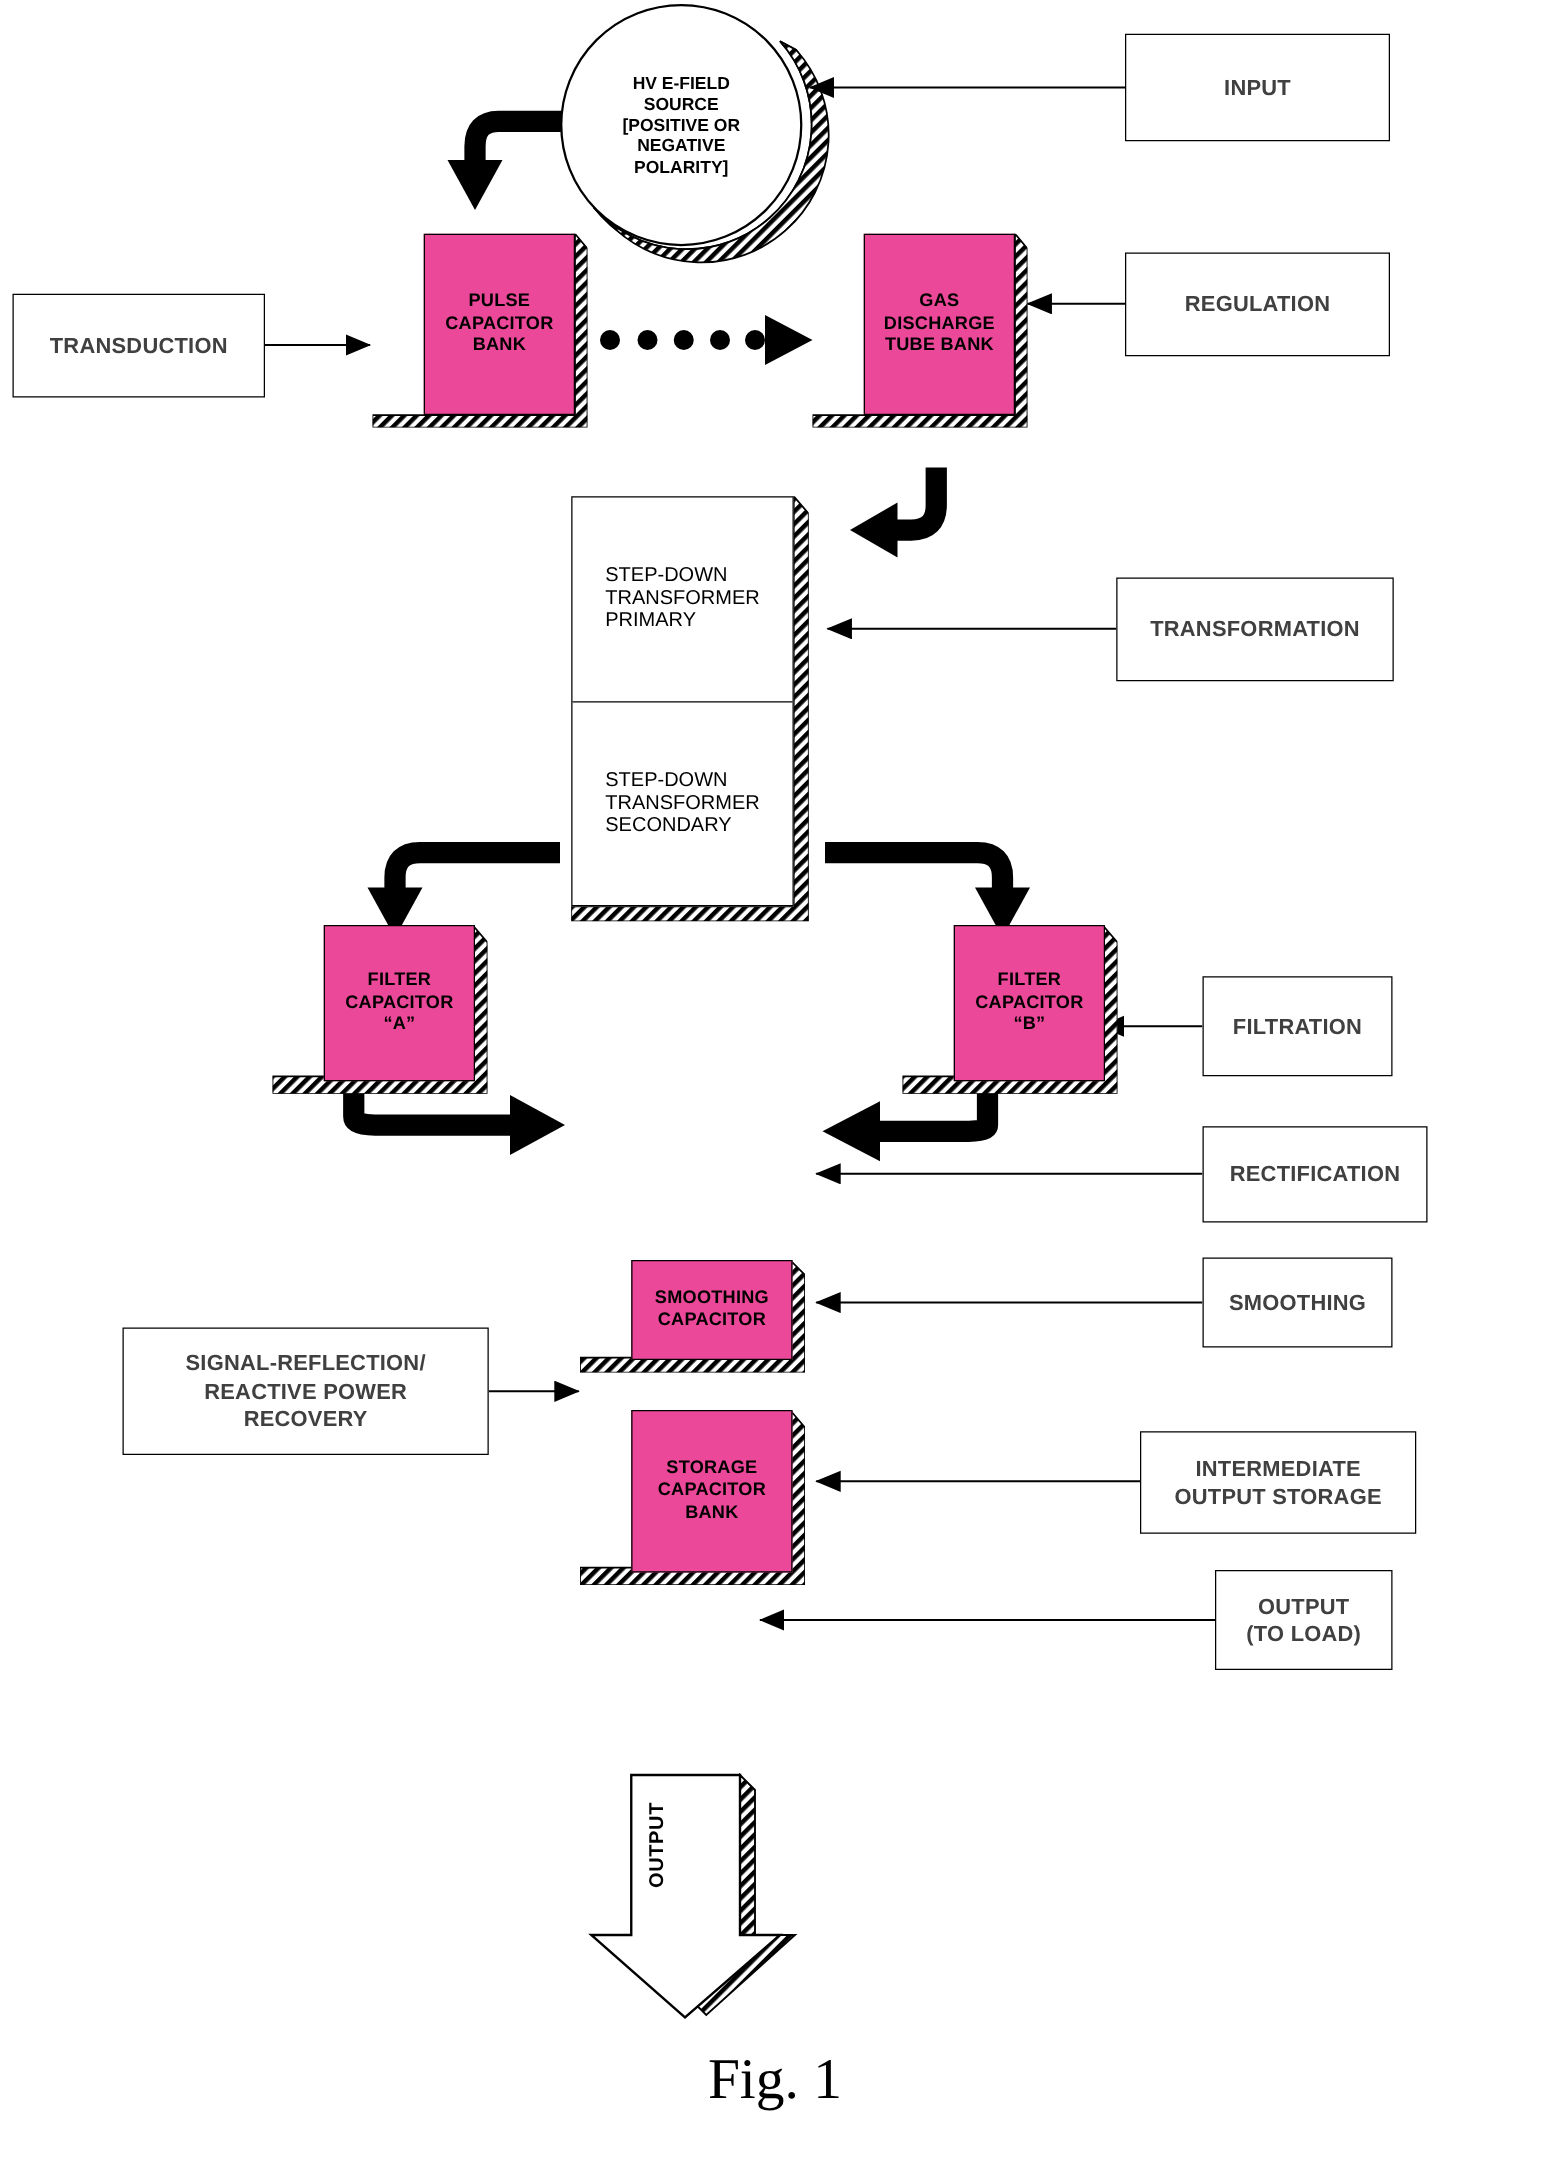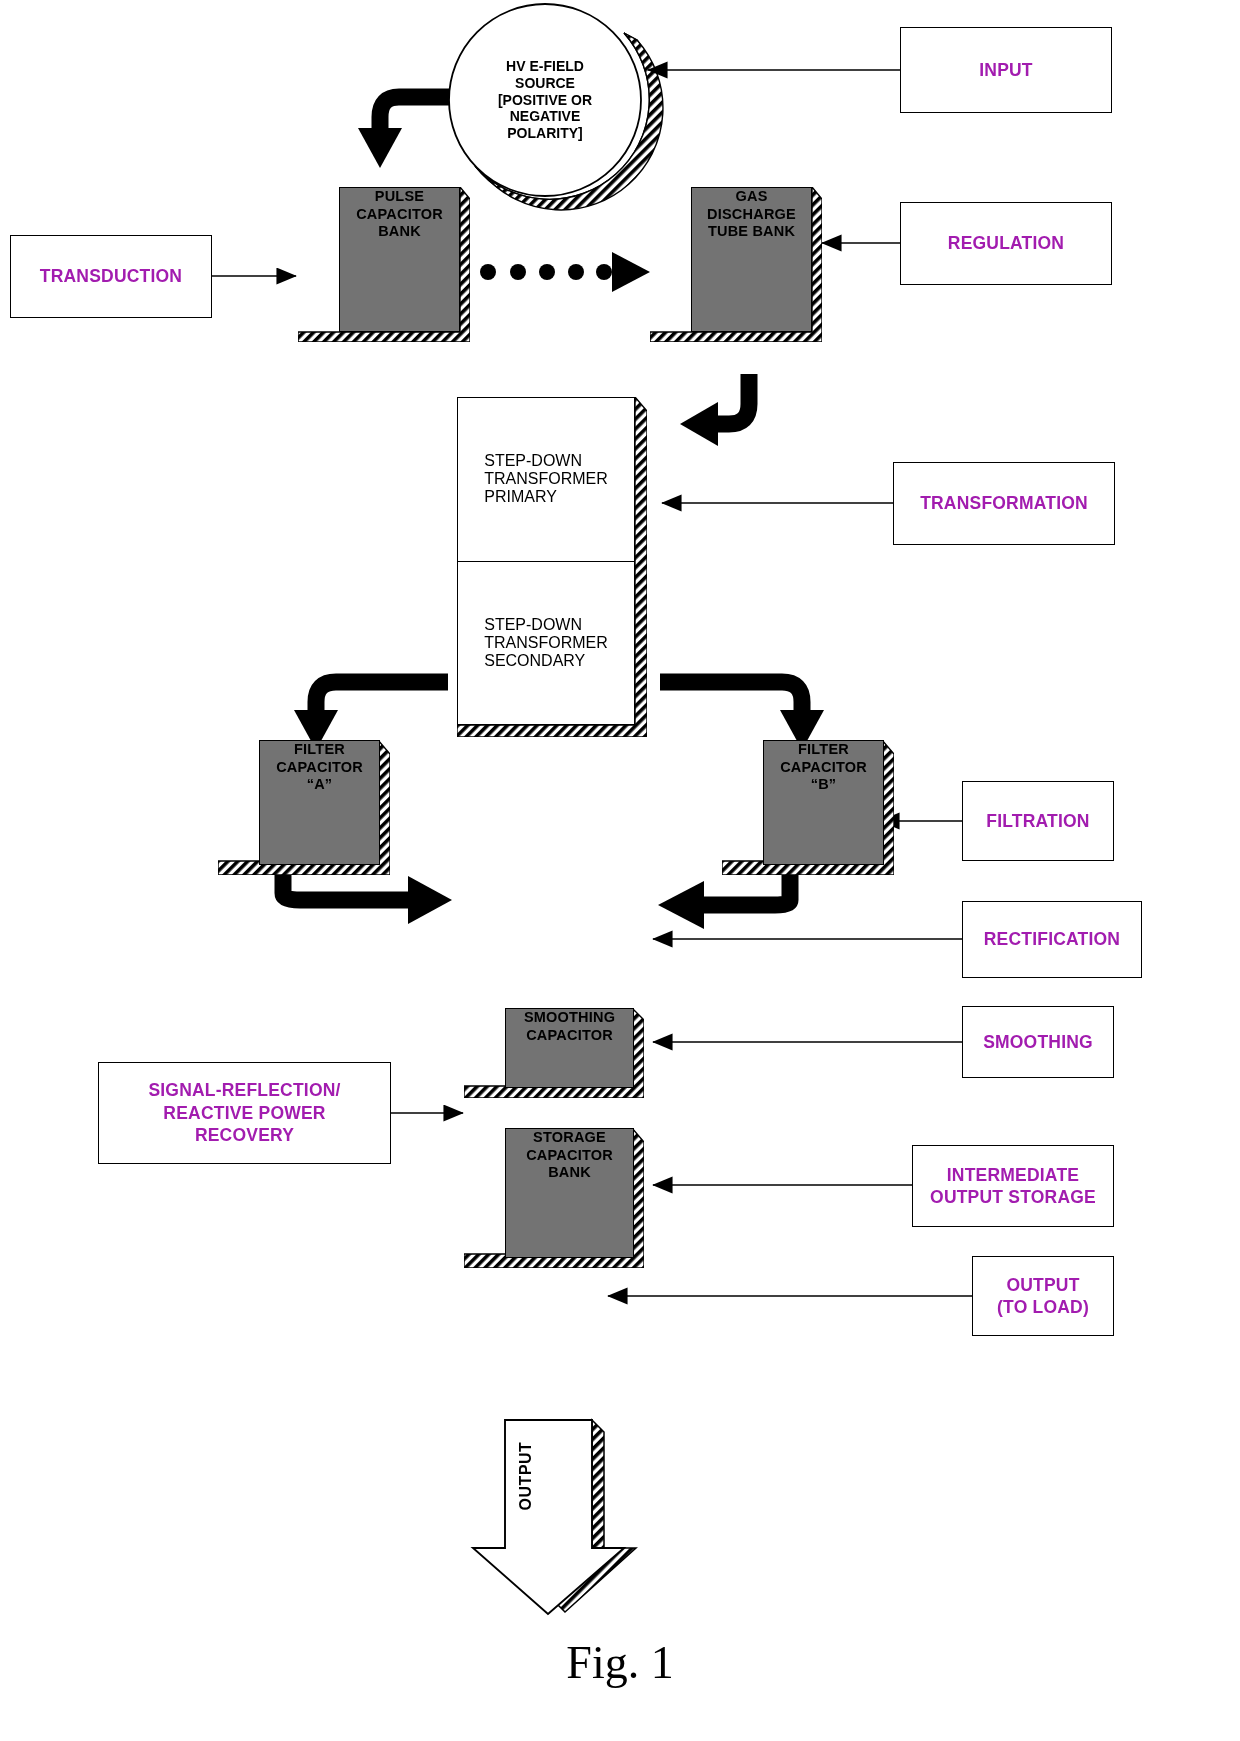--- a/index.html
+++ b/index.html
@@ -3,29 +3,29 @@
 <meta charset="utf-8">
 <style>
   html,body{margin:0;padding:0;background:#ffffff;}
   #page{position:relative;width:1240px;height:1741px;background:#fff;overflow:hidden;
         font-family:"Liberation Sans",sans-serif;}
   svg.layer{position:absolute;left:0;top:0;width:1240px;height:1741px;pointer-events:none;}
 
   
   .box3d{position:absolute;}
   .box3d .face{position:absolute;left:0;top:0;right:10px;bottom:10px;
-       background:#737373;border:1.6px solid #000;box-sizing:border-box;
-       display:flex;align-items:flex-start;justify-content:center;margin-left:41px;}
+       background:#ec4899;border:1.6px solid #000;box-sizing:border-box;
+       display:flex;align-items:center;justify-content:center;margin-left:41px;}
   .box3d .lbl{font-weight:bold;font-size:14.5px;line-height:1.22;text-align:center;
        letter-spacing:.2px;color:#000;padding:0 6px;}
 
   
   .plainbox{position:absolute;background:#fff;border:1.3px solid #000;box-sizing:border-box;
        display:flex;align-items:center;justify-content:center;}
-  .plainbox .lbl{font-weight:bold;font-size:17.5px;line-height:1.28;text-align:center;color:#a21caf;
+  .plainbox .lbl{font-weight:bold;font-size:17.5px;line-height:1.28;text-align:center;color:#404040;
        padding:0 8px;letter-spacing:.2px;}
 
   
   .xfmr{position:absolute;}
   .xfmr .face{position:absolute;left:0;top:0;right:12px;bottom:12px;background:#fff;
        border:1.6px solid #000;box-sizing:border-box;display:flex;flex-direction:column;}
   .xfmr .cell{flex:1;display:flex;align-items:center;justify-content:center;}
   .xfmr .cell+.cell{border-top:1.4px solid #000;}
 
   
@@ -253,21 +253,21 @@
         <div>FILTRATION</div>
       </div>
   </div>
 
   <div class="plainbox" style="left:962px;top:1006px;width:152px;height:72px;">
     <div class="lbl">
         <div>SMOOTHING</div>
       </div>
   </div>
 
-  <div class="plainbox" style="left:912px;top:1145px;width:202px;height:82px;">
+  <div class="plainbox" style="left:912px;top:1145px;width:221px;height:82px;">
     <div class="lbl">
       <div>INTERMEDIATE</div>
       <div>OUTPUT STORAGE</div>
     </div>
   </div>
 
   <div class="plainbox" style="left:972px;top:1256px;width:142px;height:80px;">
     <div class="lbl">
       <div>OUTPUT</div>
       <div>(TO LOAD)</div>

